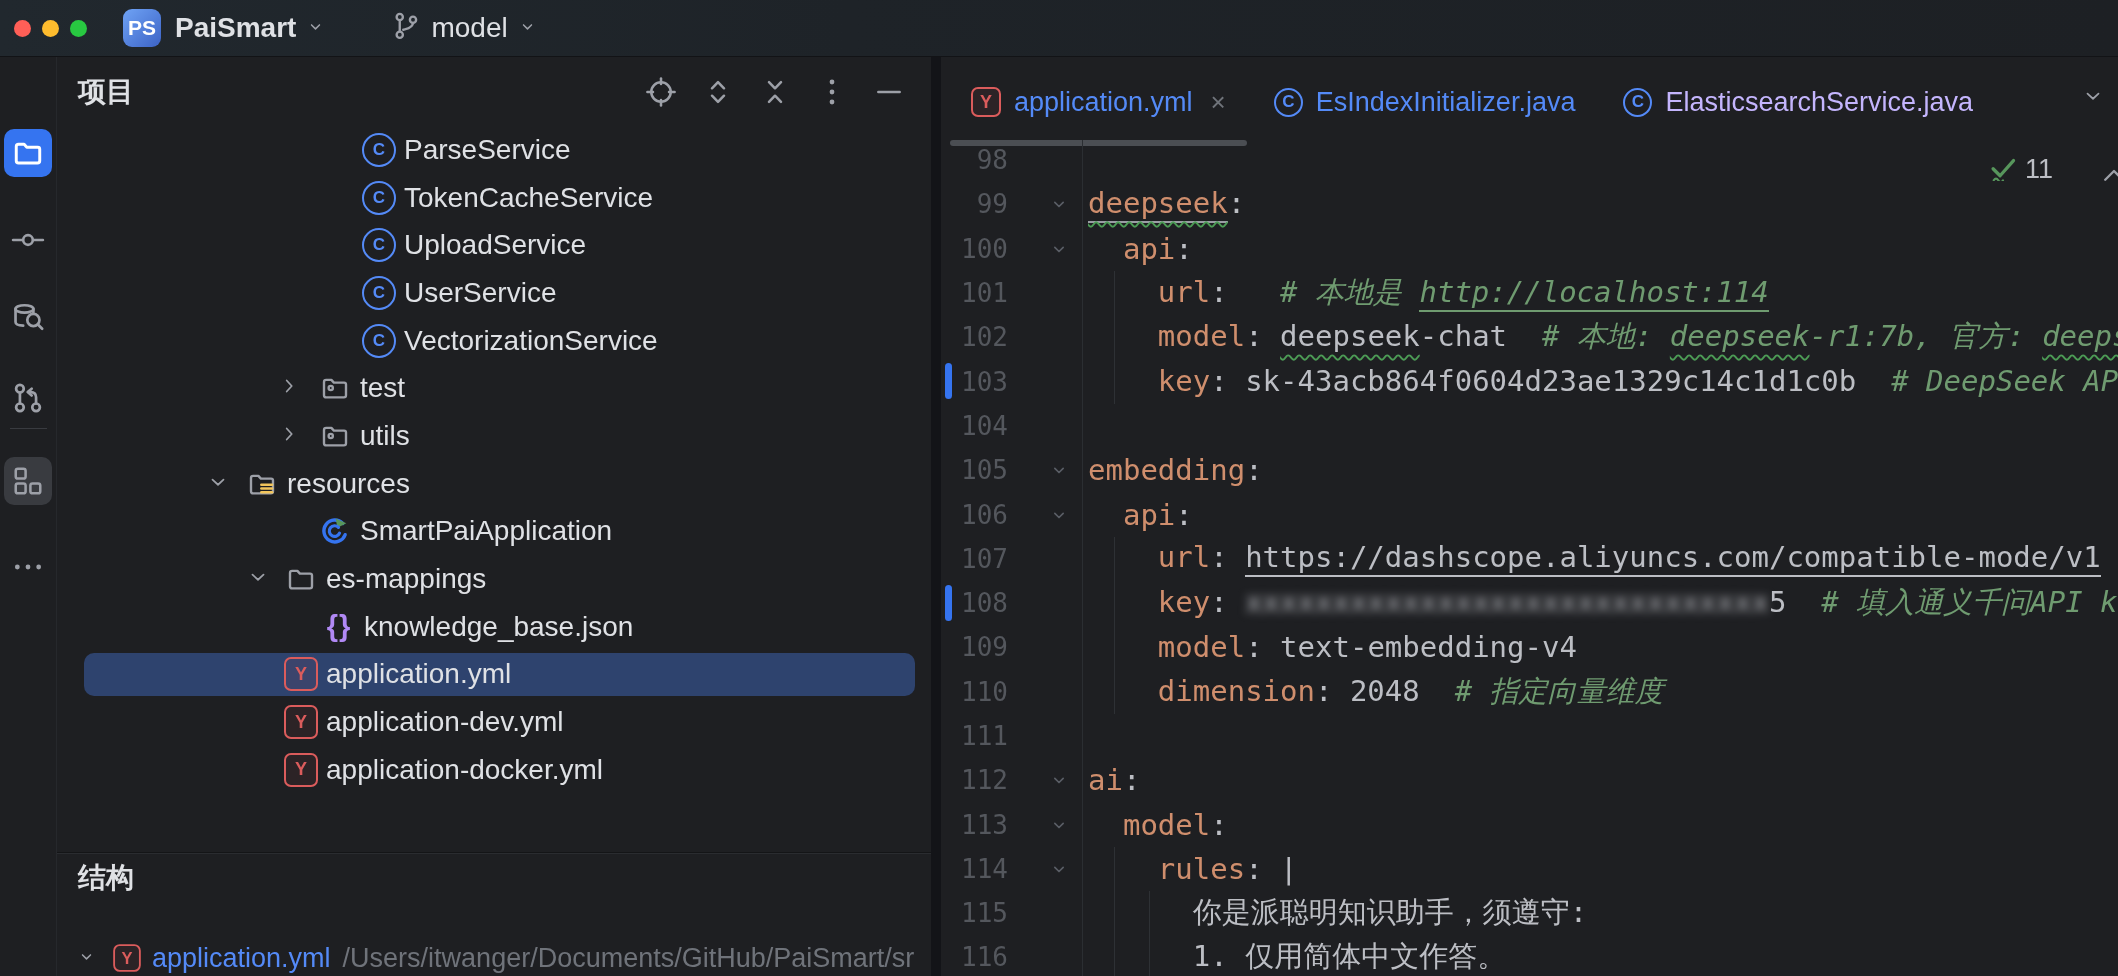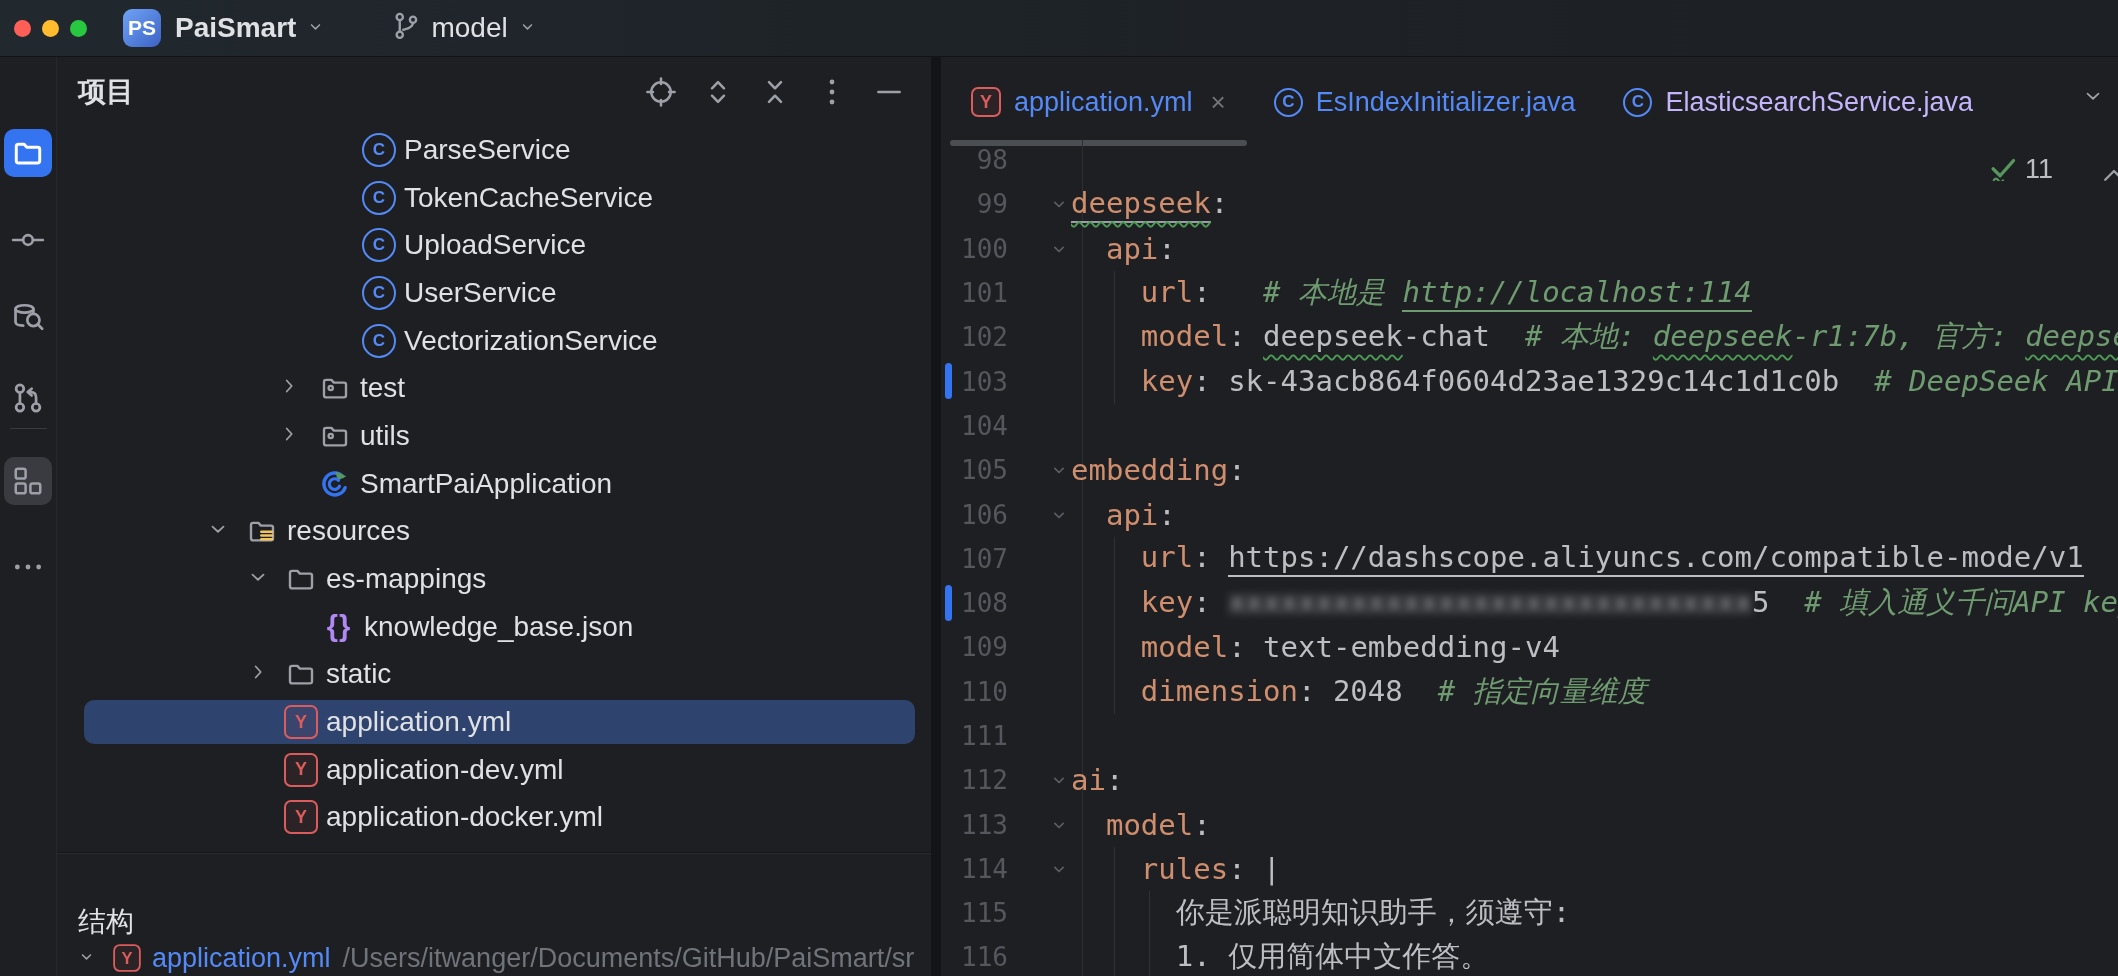--- a/index.html
+++ b/index.html
@@ -42,21 +42,21 @@
   #tree { position:absolute; left:0; top:69px; width:100%; }
   .trow { position:relative; height:47.7px; display:flex; align-items:center; white-space:nowrap; }
   .trow .rowbg { position:absolute; left:27px; right:16px; top:2px; bottom:2px; border-radius:10px; }
   .trow.sel .rowbg { background:#2E436E; }
   .trow .chev { position:absolute; top:50%; transform:translateY(-50%); }
   .trow .ticon { position:absolute; top:50%; transform:translateY(-50%); width:34px; height:34px;
     display:flex; align-items:center; justify-content:center; }
   .trow .tlabel { position:absolute; top:50%; transform:translateY(-50%); font-size:28px; color:#DFE1E5; }
 
   .panel-hdivider { position:absolute; left:0; top:795px; width:100%; height:1px; background:#141517; box-shadow:0 1px 0 #2a2c30; }
-  .structure-header { position:absolute; left:21px; top:846px; font-size:28px; font-weight:400; color:#DFE1E5; }
+  .structure-header { position:absolute; left:21px; top:802px; font-size:28px; font-weight:700; color:#DFE1E5; }
   .structure-row { position:absolute; left:0; top:878px; width:100%; height:46px; display:flex; align-items:center; white-space:nowrap; overflow:hidden; }
   .structure-row .s-name { font-size:27px; color:#548AF7; margin-left:10px; }
   .structure-row .s-path { font-size:27px; color:#6F737A; margin-left:12px; }
 
   
   .yaml-ic { width:30px; height:30px; border:2.5px solid #DB5C5C; border-radius:7px; color:#DB5C5C;
     font-size:18px; font-weight:700; display:flex; align-items:center; justify-content:center; background:rgba(219,92,92,.08); }
   .class-ic { width:29px; height:29px; border:2.5px solid #548AF7; border-radius:50%; color:#548AF7;
     font-size:17px; font-weight:700; display:flex; align-items:center; justify-content:center; }
   .braces-ic { color:#B189F5; font-size:29px; font-weight:600; letter-spacing:1px; }
@@ -75,21 +75,21 @@
   .tab .tab-close { color:#6F737A; font-size:26px; margin-left:18px; line-height:1; }
   .tab .tab-underline { position:absolute; left:3px; right:3px; bottom:1px; height:6px; border-radius:3px; background:#4B4E53; }
   #tab-list-chev { position:absolute; right:14px; top:28px; }
 
   #gutter-sep { position:absolute; left:141px; top:83px; bottom:0; width:1px; background:#2B2E32; }
 
   #code { position:absolute; left:0; top:81px; width:100%; }
   .cl { position:relative; height:44.3px; display:flex; align-items:center; white-space:pre;
     font-family:"DejaVu Sans Mono", monospace; font-size:29px; }
   .cl .num { width:67px; text-align:right; color:#54575D; font-size:26px; flex:none; }
-  .cl .txt { margin-left:63px; display:inline-flex; align-items:baseline;text-align:right; }
+  .cl .txt { margin-left:80px; display:inline-flex; align-items:baseline;text-align:right; }
   .cl .fold { position:absolute; left:108px; top:50%; transform:translateY(-50%); }
   .cl .vcsbar { position:absolute; left:4px; top:4px; width:7px; height:36px; border-radius:4px; background:#3574F0; }
   .cl .guide { position:absolute; top:0; bottom:0; width:1px; background:#2E3135; }
 
   .key { color:#CF8E6D; }
   .val { color:#BCBEC4; }
   .com { color:#6F9B70; font-style:italic; }
   .lnk { border-bottom:2px solid currentColor; padding-bottom:1px; }
   .ul  { border-bottom:2px solid #9a9da4; padding-bottom:1px; }
   .wv  { text-decoration:underline wavy #4C9C55 2px; text-underline-offset:8px; }
@@ -265,74 +265,62 @@
           <span class="ticon" style="display: inline-flex; left: 261px;">
             <svg width="30" height="30" viewBox="0 0 24 24" fill="none" stroke="#9DA0A8" stroke-width="1.9" stroke-linecap="round" stroke-linejoin="round">
               <path d="M3.2 7.2q0-1.7 1.7-1.7h4.2l2 2.2h8.2q1.5 0 1.5 1.5v8.6q0 1.7-1.7 1.7H4.9q-1.7 0-1.7-1.7z"></path>
               <circle cx="8.6" cy="12" r="1.7"></circle>
             </svg>
           </span>
           <span class="tlabel" style="left: 303px;">utils</span>
         </div>
         <div class="trow">
           <div class="rowbg"></div>
-          <span class="ticon" style="display: inline-flex; left: 261px;">
-            <svg width="32" height="32" viewBox="0 0 24 24" fill="none" stroke="#9DA0A8" stroke-width="1.9" stroke-linecap="round" stroke-linejoin="round">
-              <path d="M17.8 6.3 A8.2 8.2 0 1 0 19.6 14.8" stroke="#3574F0" stroke-width="2.6"></path>
-              <path d="M12.5 2.6 L20.5 6.2 L13.8 9.6 Z" fill="#57965C" stroke="none"></path>
-              <path d="M14.6 9.3 A4 4 0 1 0 15.4 13.6" stroke="#3574F0" stroke-width="2.4"></path>
-            </svg>
-          </span>
-          <span class="tlabel" style="left: 303px;">SmartPaiApplication</span>
-        </div>
-        <div class="trow">
-          <div class="rowbg"></div>
           <span class="chev" style="left: 150px;"><svg width="22" height="22" viewBox="0 0 24 24" fill="none" stroke="#9DA0A8" stroke-width="1.9" stroke-linecap="round" stroke-linejoin="round">
               <polyline points="6,9.5 12,15 18,9.5"></polyline>
             </svg></span>
           <span class="ticon" style="display: inline-flex; left: 188px;">
             <svg width="30" height="30" viewBox="0 0 24 24" fill="none" stroke="#9DA0A8" stroke-width="1.9" stroke-linecap="round" stroke-linejoin="round">
               <path d="M3.2 7.2q0-1.7 1.7-1.7h4.2l2 2.2h8.2q1.5 0 1.5 1.5v8.6q0 1.7-1.7 1.7H4.9q-1.7 0-1.7-1.7z"></path>
               <g stroke="#F2C55C" stroke-width="2.1">
                 <line x1="11.5" y1="12.6" x2="20" y2="12.6"></line>
                 <line x1="11.5" y1="15.6" x2="20" y2="15.6"></line>
                 <line x1="11.5" y1="18.6" x2="20" y2="18.6"></line>
               </g>
             </svg>
           </span>
           <span class="tlabel" style="left: 230px;">resources</span>
         </div>
         <div class="trow">
           <div class="rowbg"></div>
+          <span class="ticon" style="display: inline-flex; left: 261px;">
+            <svg width="32" height="32" viewBox="0 0 24 24" fill="none" stroke="#9DA0A8" stroke-width="1.9" stroke-linecap="round" stroke-linejoin="round">
+              <path d="M17.8 6.3 A8.2 8.2 0 1 0 19.6 14.8" stroke="#3574F0" stroke-width="2.6"></path>
+              <path d="M12.5 2.6 L20.5 6.2 L13.8 9.6 Z" fill="#57965C" stroke="none"></path>
+              <path d="M14.6 9.3 A4 4 0 1 0 15.4 13.6" stroke="#3574F0" stroke-width="2.4"></path>
+            </svg>
+          </span>
+          <span class="tlabel" style="left: 303px;">SmartPaiApplication</span>
+        </div>
+        <div class="trow">
+          <div class="rowbg"></div>
           <span class="chev" style="left: 190px;"><svg width="22" height="22" viewBox="0 0 24 24" fill="none" stroke="#9DA0A8" stroke-width="1.9" stroke-linecap="round" stroke-linejoin="round">
               <polyline points="6,9.5 12,15 18,9.5"></polyline>
             </svg></span>
           <span class="ticon" style="display: inline-flex; left: 227px;">
             <svg width="30" height="30" viewBox="0 0 24 24" fill="none" stroke="#9DA0A8" stroke-width="1.9" stroke-linecap="round" stroke-linejoin="round">
               <path d="M3.2 7.2q0-1.7 1.7-1.7h4.2l2 2.2h8.2q1.5 0 1.5 1.5v8.6q0 1.7-1.7 1.7H4.9q-1.7 0-1.7-1.7z"></path>
             </svg>
           </span>
           <span class="tlabel" style="left: 269px;">es-mappings</span>
         </div>
         <div class="trow">
           <div class="rowbg"></div>
           <span class="braces-ic ticon" style="display: inline-flex; left: 265px;">{}</span>
           <span class="tlabel" style="left: 307px;">knowledge_base.json</span>
-        </div>
-        <div class="trow">
-          <div class="rowbg"></div>
-          <span class="chev" style="left: 190px;"><svg width="22" height="22" viewBox="0 0 24 24" fill="none" stroke="#9DA0A8" stroke-width="1.9" stroke-linecap="round" stroke-linejoin="round">
-              <polyline points="9.5,6 15,12 9.5,18"></polyline>
-            </svg></span>
-          <span class="ticon" style="display: inline-flex; left: 227px;">
-            <svg width="30" height="30" viewBox="0 0 24 24" fill="none" stroke="#9DA0A8" stroke-width="1.9" stroke-linecap="round" stroke-linejoin="round">
-              <path d="M3.2 7.2q0-1.7 1.7-1.7h4.2l2 2.2h8.2q1.5 0 1.5 1.5v8.6q0 1.7-1.7 1.7H4.9q-1.7 0-1.7-1.7z"></path>
-            </svg>
-          </span>
-          <span class="tlabel" style="left: 269px;">static</span>
         </div>
         <div class="trow sel">
           <div class="rowbg"></div>
           <span class="yaml-ic ticon" style="display: inline-flex; left: 227px;">Y</span>
           <span class="tlabel" style="left: 269px;">application.yml</span>
         </div>
         <div class="trow">
           <div class="rowbg"></div>
           <span class="yaml-ic ticon" style="display: inline-flex; left: 227px;">Y</span>
           <span class="tlabel" style="left: 269px;">application-dev.yml</span>

